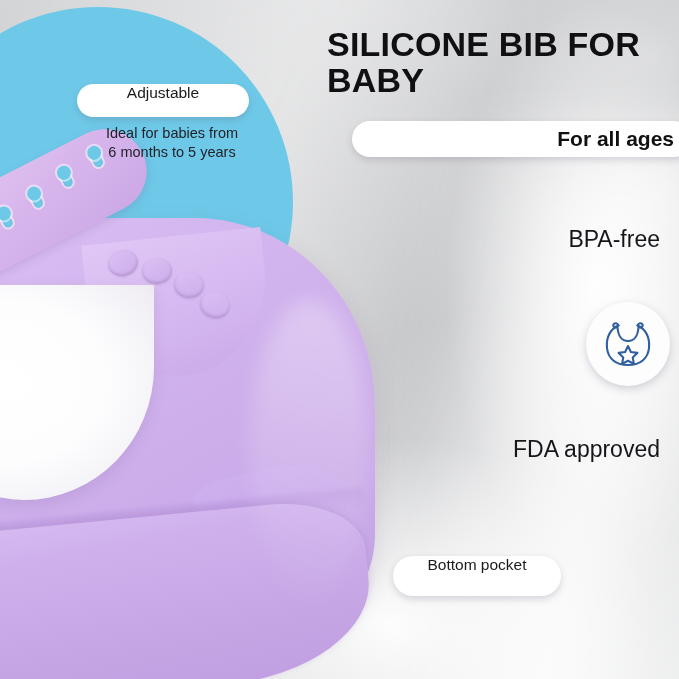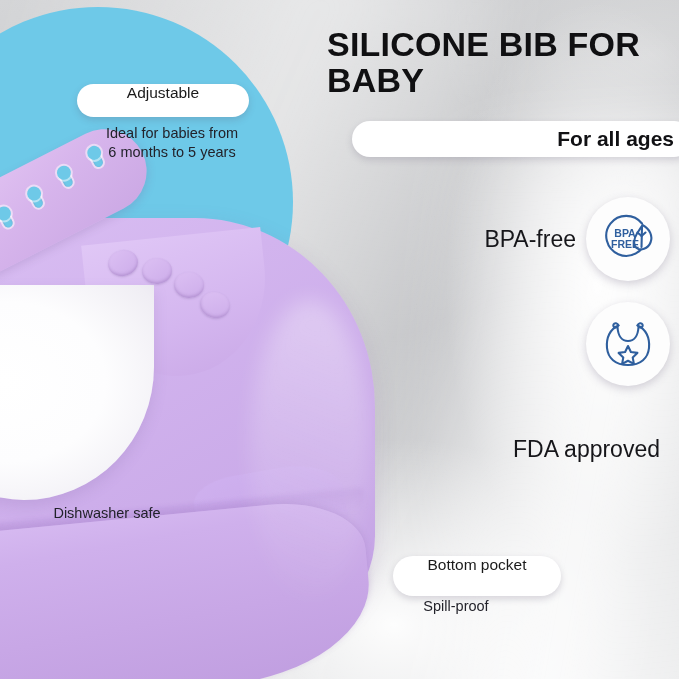--- a/index.html
+++ b/index.html
@@ -253,31 +253,20 @@
     </div>
   </div>
 
   <div class="title">SILICONE BIB FOR BABY</div>
   <div class="pill-ages">
     <span>For all ages</span>
   </div>
 
   <div class="feature f1">
     <span class="flabel">BPA-free</span>
-    <span class="fcircle">
-      <svg width="60" height="60" viewBox="0 0 60 60" fill="none" stroke="#2f5f9e" stroke-width="2.1" stroke-linecap="round" stroke-linejoin="round">
-        <path d="M44 14.5 A20 20 0 1 0 48 30"></path>
-        <path d="M44.5 16 C52 20 55 27 52.5 33.5 C50 40 42.5 42 38.5 39 C35 36.5 35.5 30 39 24.5 C41 21.5 43 18.5 44.5 16 Z" fill="#ffffff"></path>
-        <path d="M44 18 L43.5 38"></path>
-        <path d="M43.6 27 L39.5 23.5"></path>
-        <path d="M43.6 27 L47.5 23.5"></path>
-        <text x="27" y="28" font-family="'Liberation Sans',sans-serif" font-size="10.5" font-weight="bold" fill="#2f5f9e" stroke="none" text-anchor="middle">BPA</text>
-        <text x="27" y="39" font-family="'Liberation Sans',sans-serif" font-size="10.5" font-weight="bold" fill="#2f5f9e" stroke="none" text-anchor="middle">FREE</text>
-      </svg>
-    </span>
   </div>
 
   <div class="feature f2">
     <span class="fcircle">
       <svg width="58" height="58" viewBox="0 0 58 58" fill="none" stroke="#2f5f9e" stroke-width="2.1" stroke-linecap="round" stroke-linejoin="round">
         <path d="M19.5 10.5 C11 14 7 23 8 33 C9 43 16 50 29 50 C42 50 49 43 50 33 C51 23 47 14 38.5 10.5"></path>
         <path d="M19.5 10.5 C18.5 8 15.5 7.5 14.5 9.5 C13.6 11.4 15.5 13 17.5 12.2"></path>
         <path d="M38.5 10.5 C39.5 8 42.5 7.5 43.5 9.5 C44.4 11.4 42.5 13 40.5 12.2"></path>
         <path d="M18.5 12 C19 21 23 26 29 26 C35 26 39 21 39.5 12"></path>
         <path d="M29 31 L31.9 37 L38.4 37.9 L33.7 42.4 L34.9 48.9 L29 45.8 L23.1 48.9 L24.3 42.4 L19.6 37.9 L26.1 37 Z"></path>
@@ -288,20 +277,18 @@
   <div class="feature f3">
     <span class="flabel">FDA approved</span>
   </div>
 
   <div class="pill pill-adjustable">
     <span>Adjustable</span>
   </div>
   <div class="sub sub-adjustable">Ideal for babies from
 6 months to 5 years</div>
 
-  <div class="sub sub-clean">Dishwasher safe</div>
 
   <div class="pill pill-pocket">
     <span>Bottom pocket</span>
   </div>
-  <div class="sub sub-pocket">Spill-proof</div>
 
 </div>
 
 </body></html>

